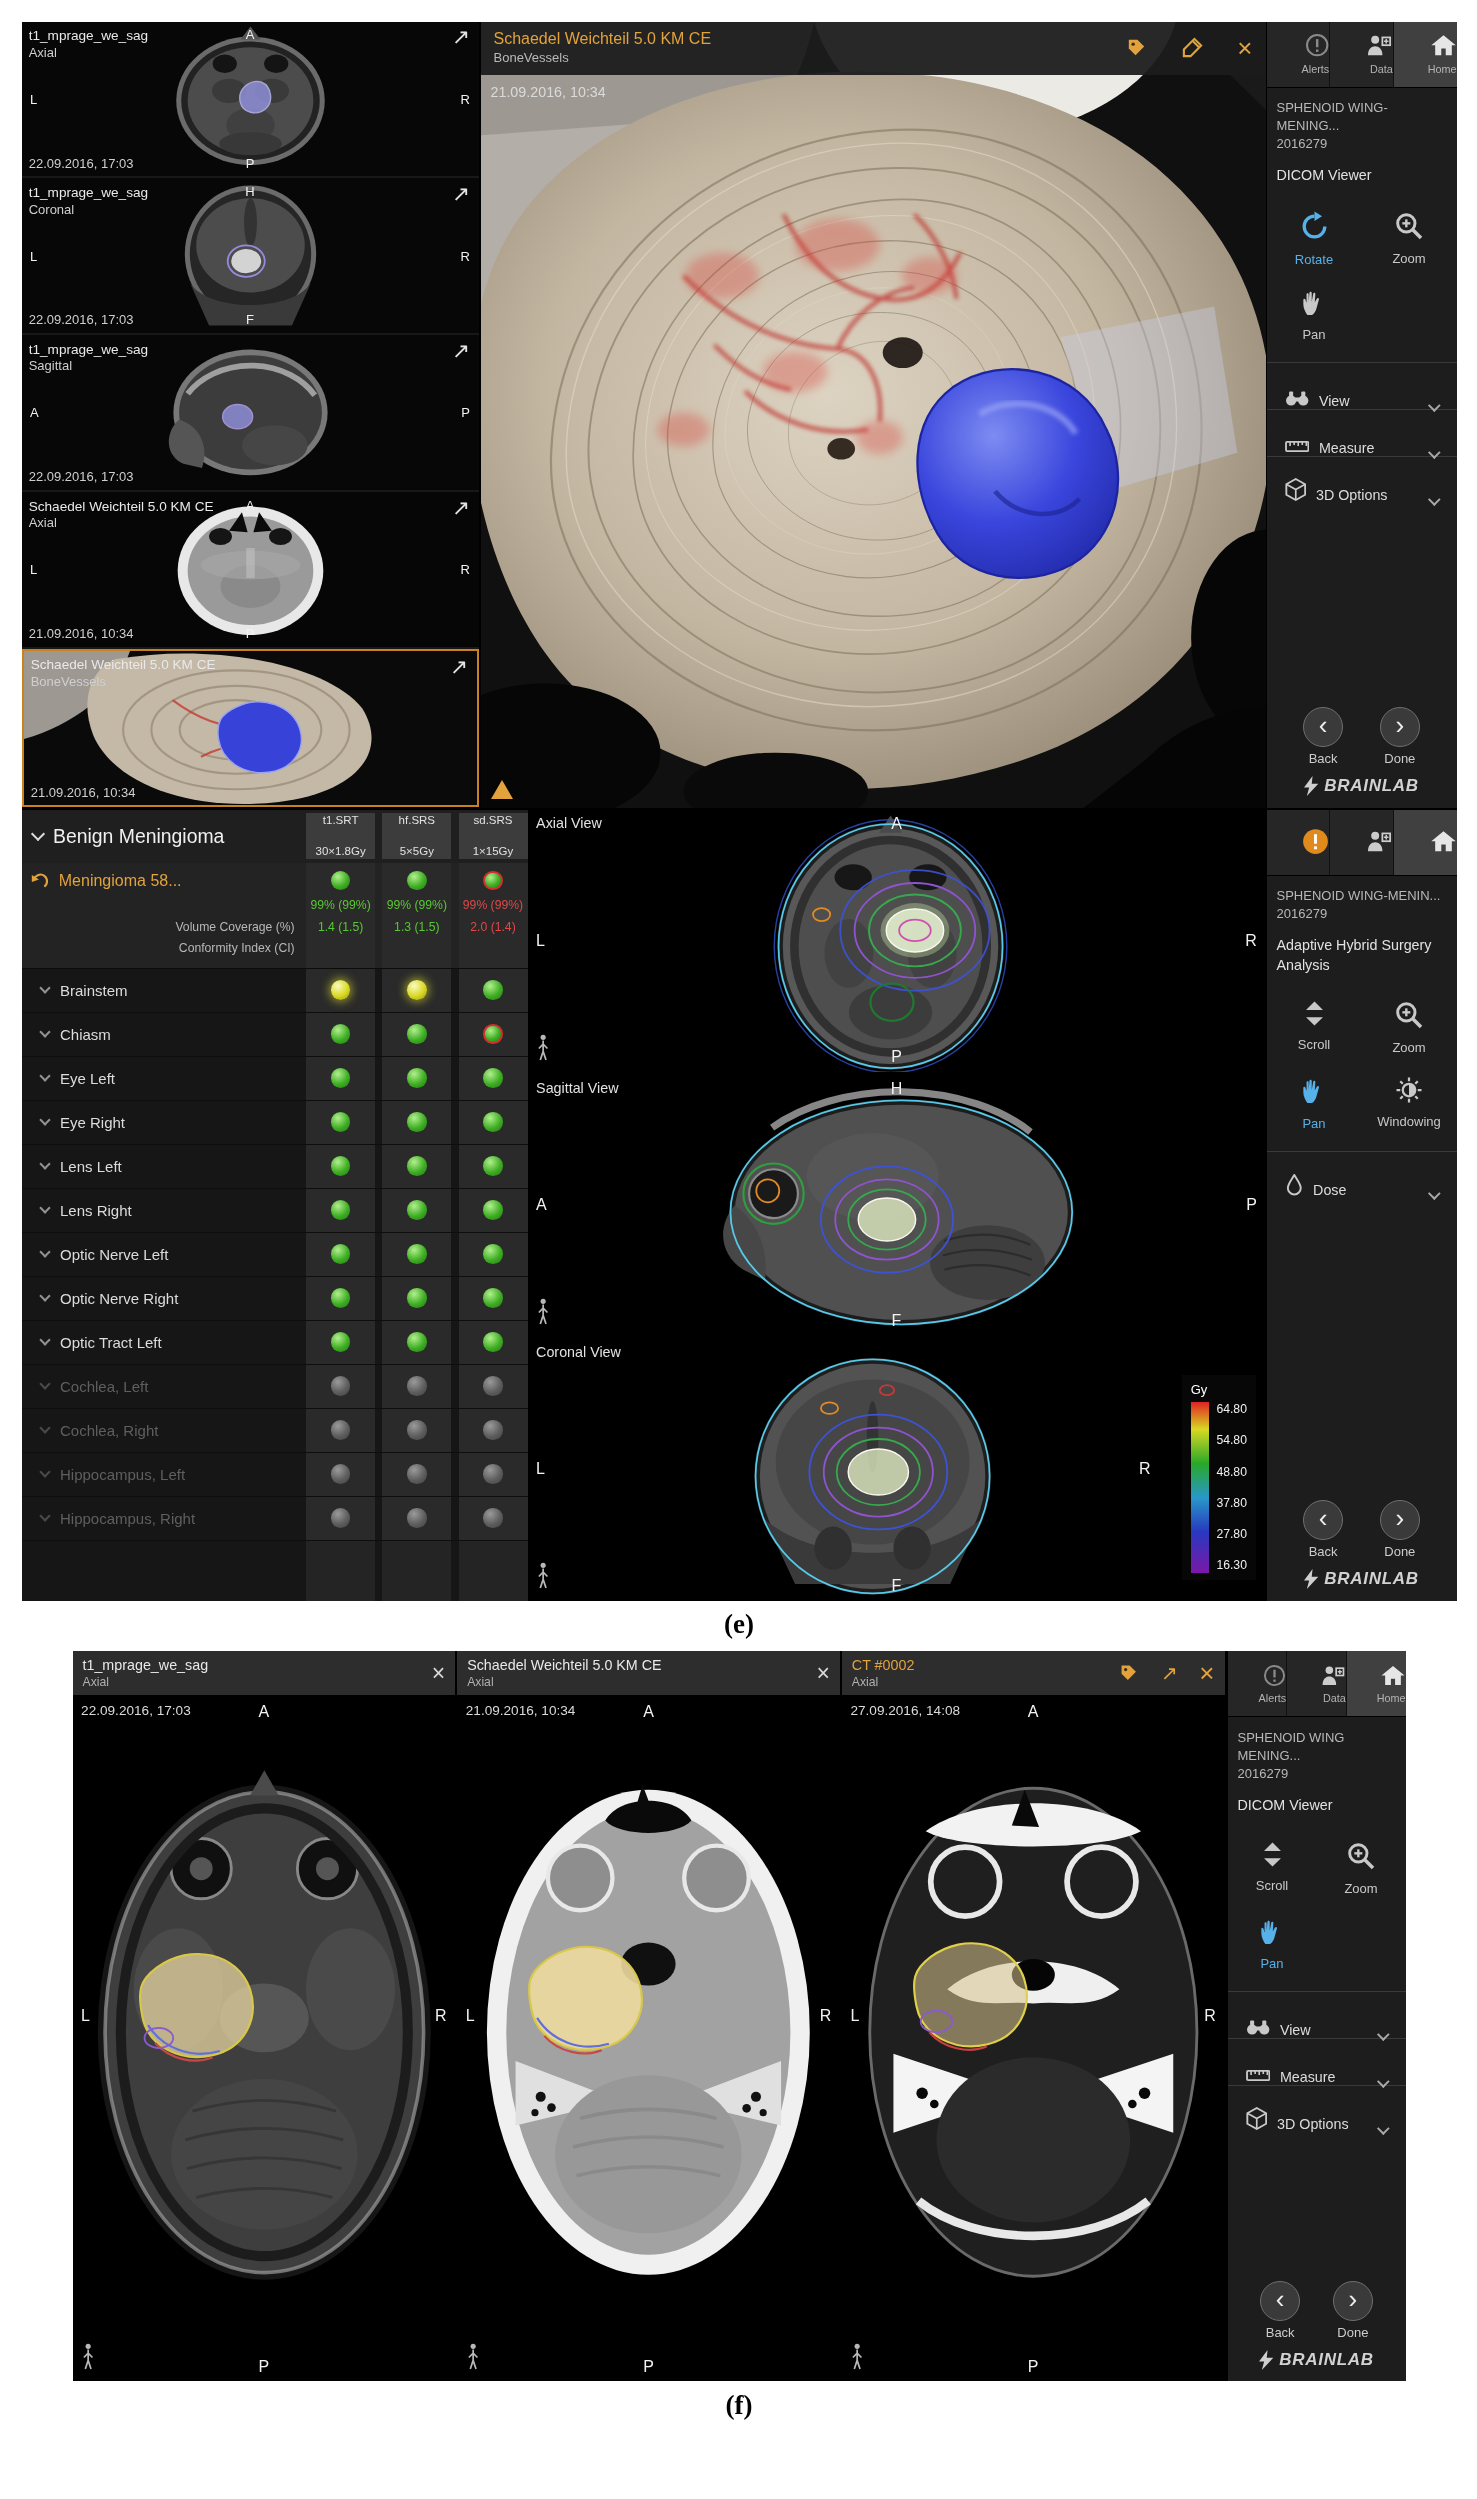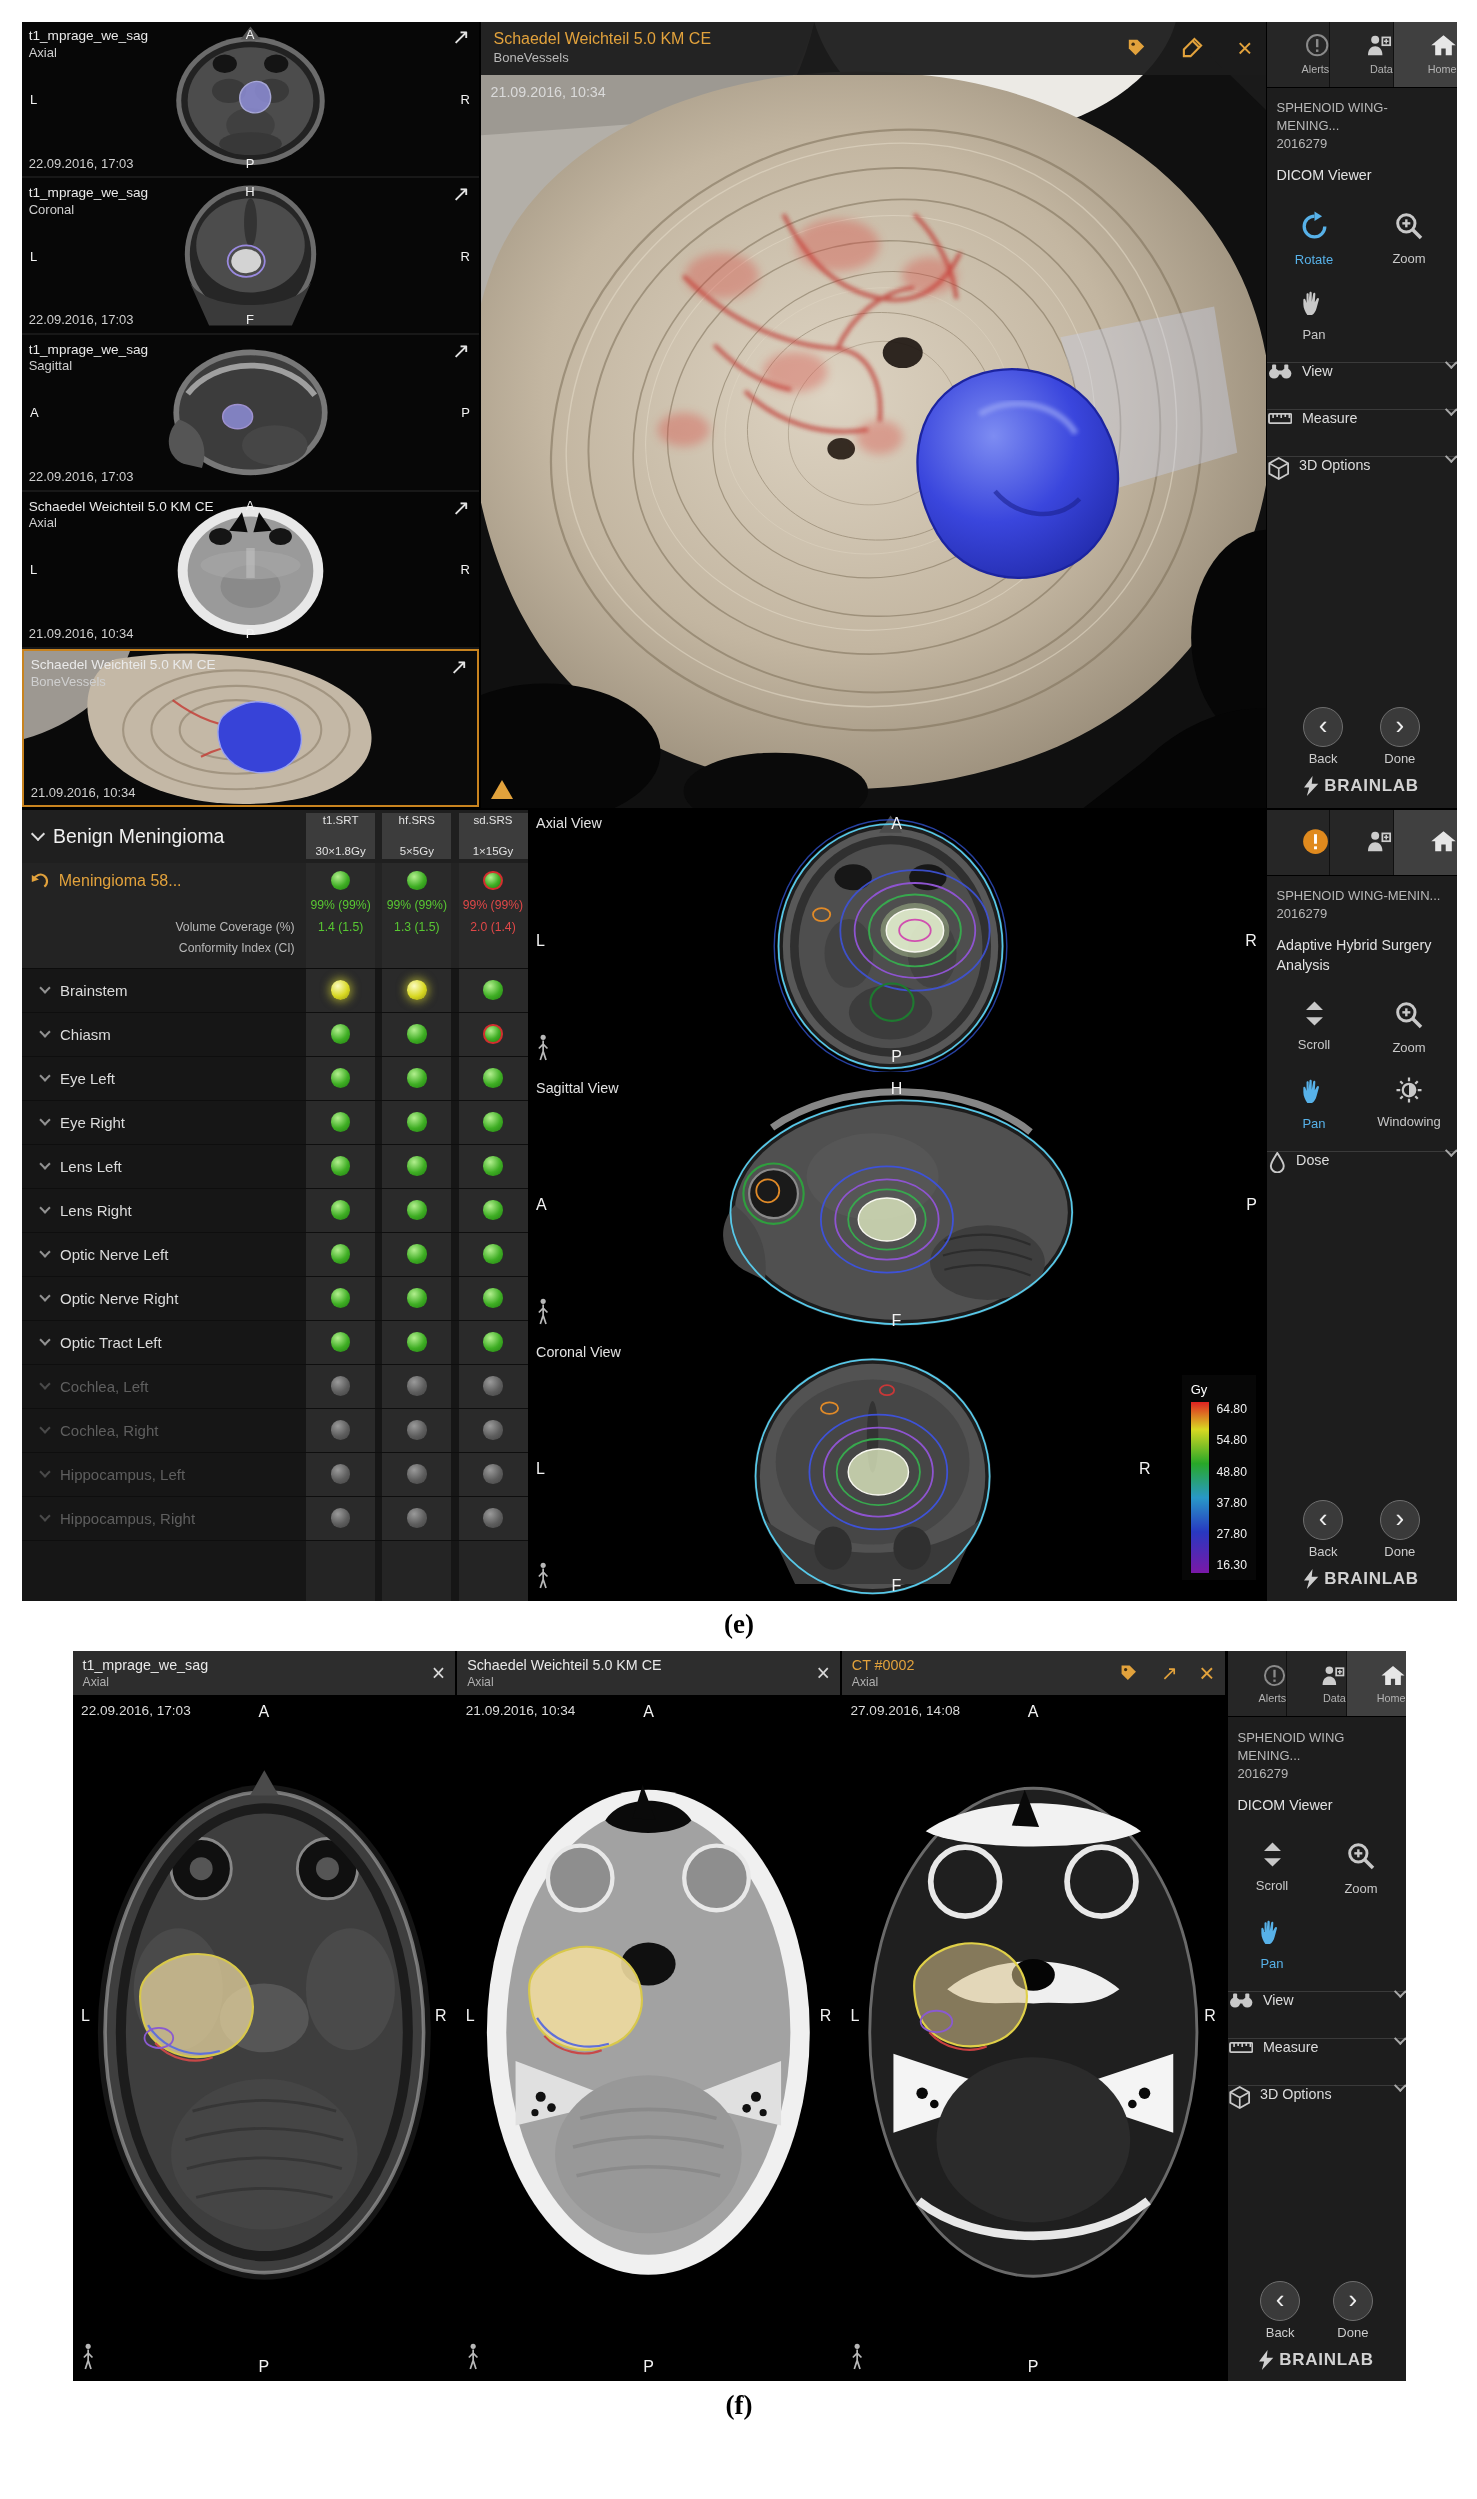--- a/index.html
+++ b/index.html
@@ -47,30 +47,30 @@
 .snav-item:last-child{border-right:none;background:#404040}
 .snav-label{font-size:10.8px;color:#b3b3b3}
 .patient{padding:11.5px 10px 2.9px;line-height:1.4}
 .patient div{font-size:13px;color:#b8b8b8}
 .section-label{padding:10px;font-size:14.3px;color:#e2e2e2;line-height:1.35}
 .tools{display:grid;grid-template-columns:1fr 1fr;padding:4.3px 0 10px}
 .tool{display:flex;flex-direction:column;align-items:center;gap:5.7px;padding:10px 0;color:#c8c8c8}
 .tool span{font-size:13px;color:#c8c8c8}
 .tool.active{color:#57b1e8}
 .tool.active span{color:#57b1e8}
-.menu-row{display:flex;align-items:flex-start;gap:10px;height:47px;border-top:0.7px solid #3a3a3a;padding:0 1px;color:#c9c9c9}
+.menu-row{display:flex;align-items:flex-end;gap:10px;height:47px;border-top:0.7px solid #3a3a3a;padding:0 18px;color:#c9c9c9}
 .mlabel{font-size:14.3px;color:#ddd}
 .chev{width:8.6px;height:8.6px;border-right:2.2px solid #a8a8a8;border-bottom:2.2px solid #a8a8a8;transform:rotate(45deg);margin-left:auto;margin-top:-5.7px}
 .sidebar-bottom{margin-top:auto}
 .bd-row{display:flex;justify-content:space-evenly;padding:7.2px 0 4.3px}
 .bd{display:flex;flex-direction:column;align-items:center;gap:4.3px}
 .circle-btn{width:40px;height:40px;border-radius:50%;background:#3a3a3a;border:1.4px solid #6e6e6e;color:#eee;font-size:26px;display:flex;align-items:center;justify-content:center;line-height:1;padding-bottom:4.3px}
 .bd span{font-size:13px;color:#ccc}
 .brand{display:flex;align-items:center;justify-content:center;gap:5.7px;padding:5.7px 0 11.5px}
-.brand span{font-size:17px;color:#d2d2d2;font-weight:bold;letter-spacing:0.7px}
+.brand span{font-size:17px;color:#d2d2d2;font-weight:bold;font-style:italic;letter-spacing:0.7px}
 
 .viewer-bottom{height:793px;display:flex;border-top:2.2px solid #000}
 .analysis{width:506px;background:#161616;display:flex;flex-direction:column;overflow:hidden}
 .t-head{display:flex;align-items:center;height:53px;background:#1f1f1f;padding-left:11.5px}
 .chev-lg{width:10px;height:10px;border-right:2.9px solid #ddd;border-bottom:2.9px solid #ddd;transform:rotate(45deg);flex:none;margin-top:-4.3px}
 .t-title{font-size:19.4px;color:#f0f0f0;margin-left:10px;flex:1}
 .hcell{width:69px;margin-left:7.2px;background:#3c3c3c;align-self:stretch;margin-top:3.6px;margin-bottom:3.6px;display:flex;flex-direction:column;align-items:center;justify-content:space-between;font-size:11.5px;color:#e2e2e2;line-height:1.3;text-align:center;flex:none}
 .t-target{display:flex;height:106px;background:#232323;border-bottom:1.4px solid #0c0c0c}
 .t-target-name{flex:1;display:flex;flex-direction:column;justify-content:space-between;padding:8.6px 4.3px 8.6px 8.6px}
 .target-title-row{display:flex;align-items:center;gap:7.2px}

